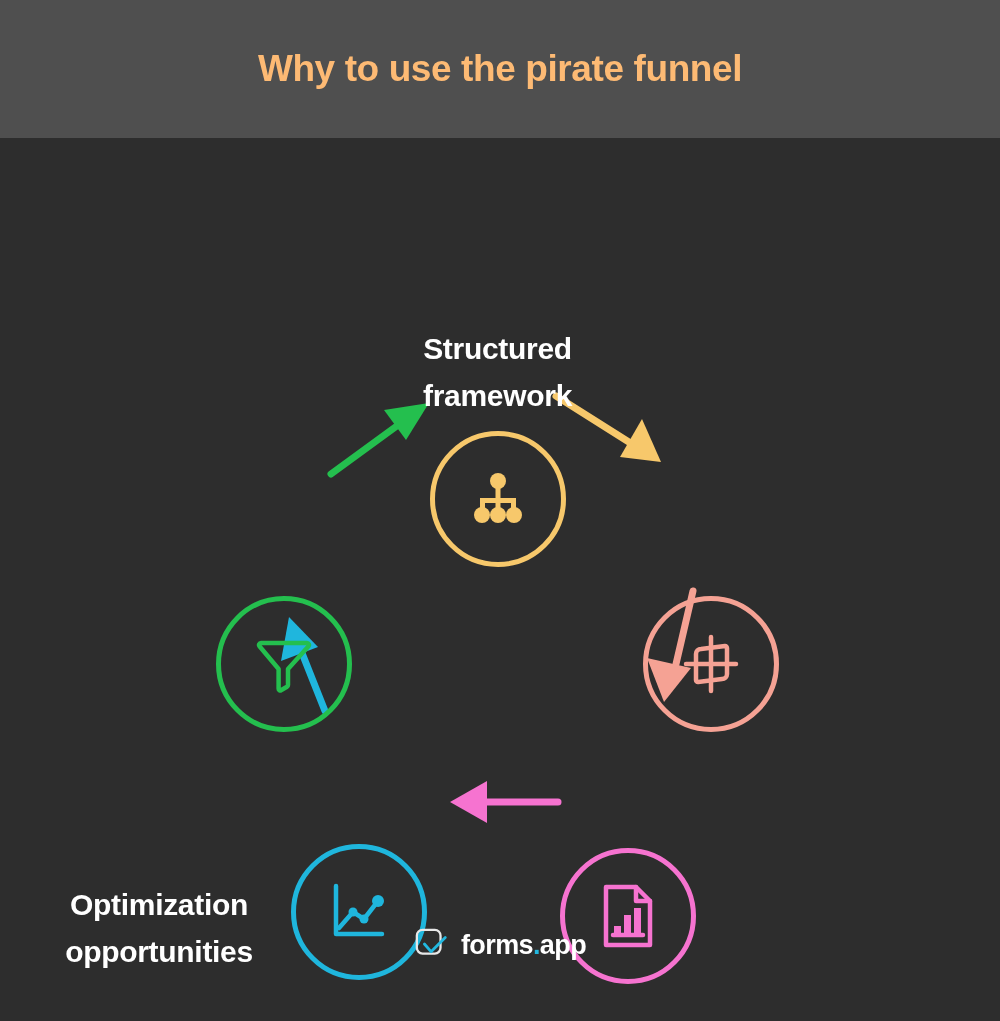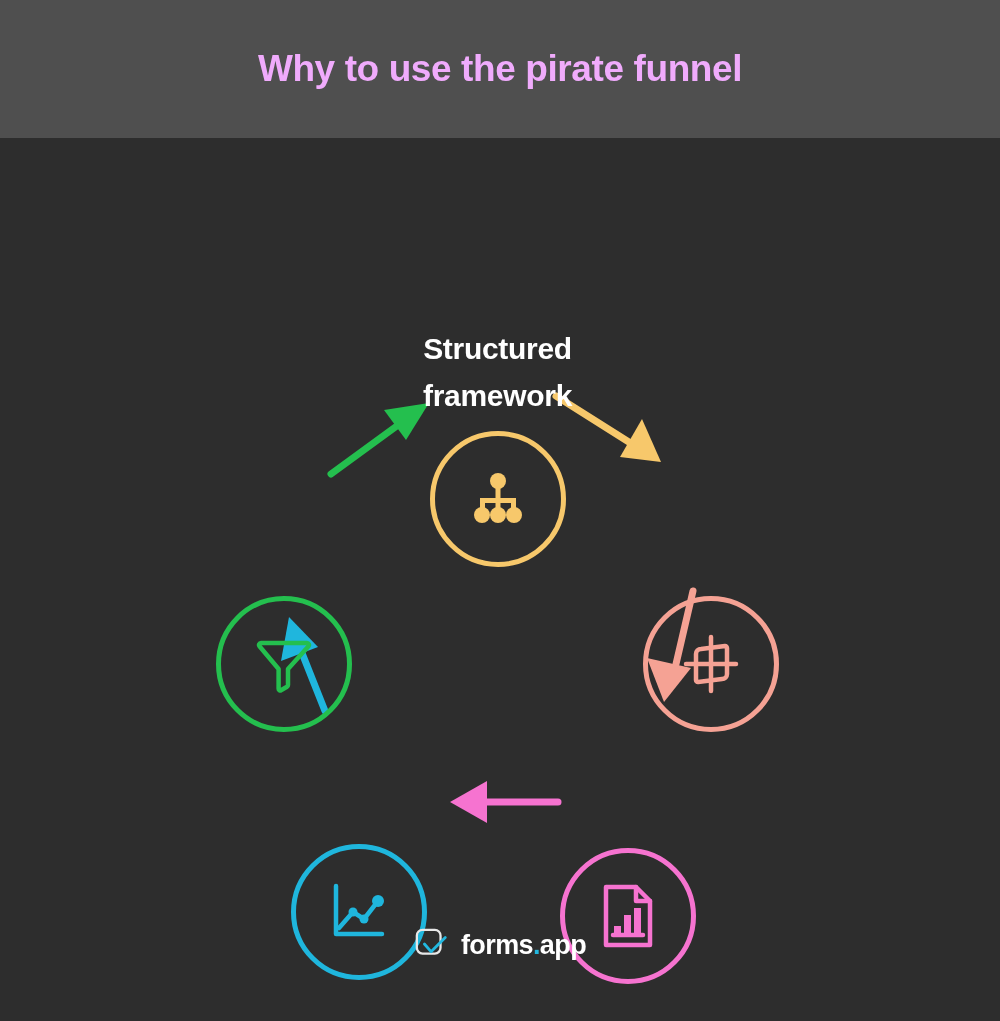--- a/index.html
+++ b/index.html
@@ -24,21 +24,21 @@
     left: 0;
     top: 0;
     width: 1000px;
     height: 138px;
     background: #4f4f4f;
     display: flex;
     align-items: center;
     justify-content: center;
   }
   .header-title {
-    color: #f0abfc;
+    color: #fdba74;
     font-size: 37px;
     font-weight: bold;
     letter-spacing: -0.4px;
     text-align: center;
     line-height: 1.2;
   }
 
   
   .canvas {
     position: absolute;
@@ -198,20 +198,22 @@
           <path d="M8 5 v48 h46"></path>
           <path d="M11 47 L25 31 L36 38 L50 20"></path>
         </g>
         <g fill="#1fb6dd">
           <circle cx="25" cy="31" r="4.5"></circle>
           <circle cx="36" cy="38" r="4.5"></circle>
           <circle cx="50" cy="20" r="6"></circle>
         </g>
       </svg>
     </div>
+    <div class="label label-optimization">Optimization
+opportunities</div>
 
     <div class="node node-customer">
       <svg width="58" height="58" viewBox="0 0 58 58">
         <path d="M6 8 h46 a2 2 0 0 1 1.5 3.3 L33 34 v16 a2 2 0 0 1 -1 1.8 l-6 3.4 a1.6 1.6 0 0 1 -2.4 -1.4 V34 L4.5 11.3 A2 2 0 0 1 6 8 z" fill="none" stroke="#24bf4e" stroke-width="4.5" stroke-linejoin="round"></path>
       </svg>
     </div>
   </div>
 
   <div class="footer">
     <svg class="logo-mark" viewBox="0 0 38 38">

